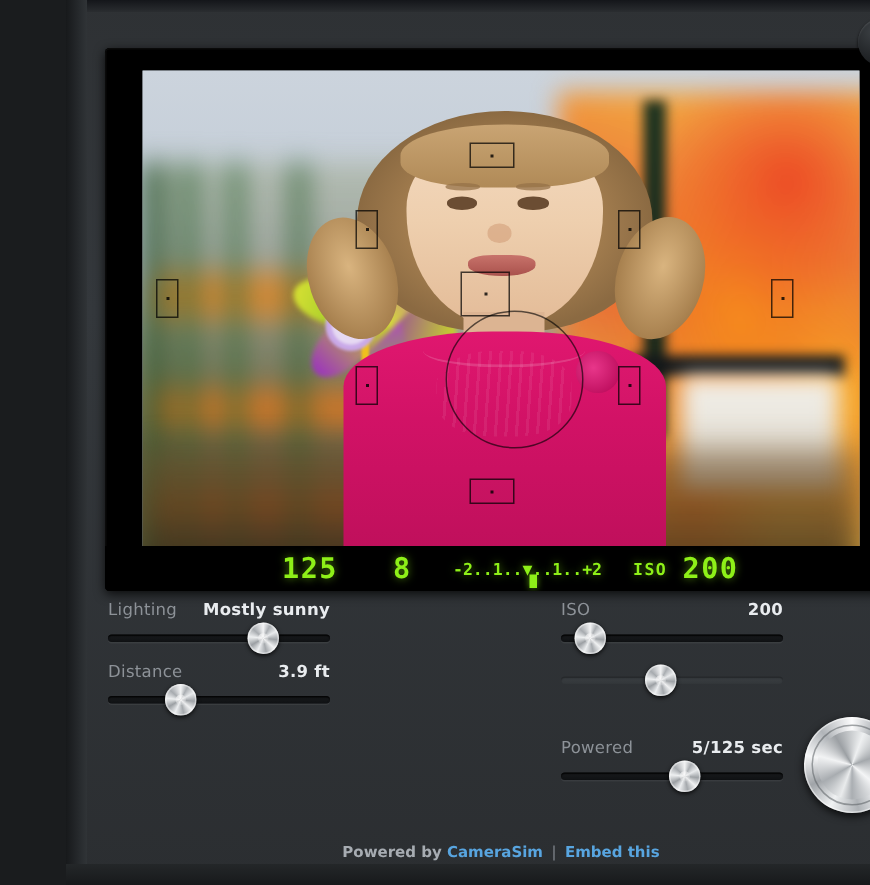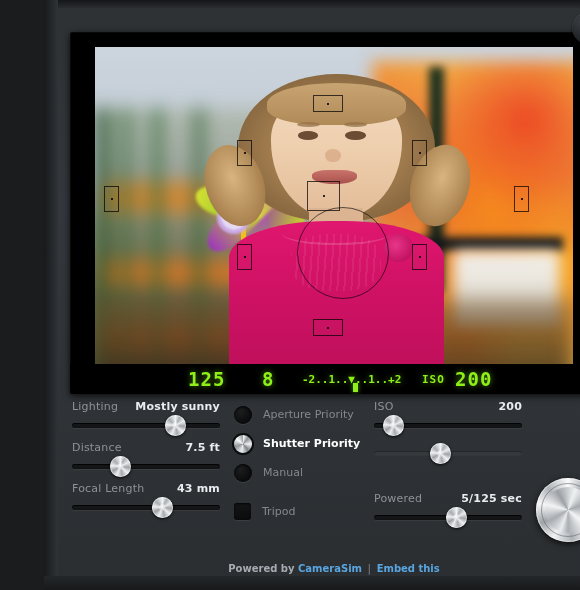--- a/index.html
+++ b/index.html
@@ -418,60 +418,29 @@
           <span class="ctl-value">Mostly sunny</span>
         </div>
         <div class="track">
           <span class="knob" style="left:70%"></span>
         </div>
       </div>
 
       <div class="ctl">
         <div class="ctl-head">
           <span class="ctl-label">Distance</span>
-          <span class="ctl-value">7.5 ft</span>
+          <span class="ctl-value">3.9 ft</span>
         </div>
         <div class="track">
           <span class="knob" style="left:33%"></span>
         </div>
       </div>
 
-      <div class="ctl">
-        <div class="ctl-head">
-          <span class="ctl-label">Focal Length</span>
-          <span class="ctl-value">43 mm</span>
-        </div>
-        <div class="track">
-          <span class="knob" style="left:61%"></span>
-        </div>
-      </div>
     </div>
 
-    <div class="col" id="col-mid">
-
-      <div class="radio-row">
-        <span class="radio"></span>
-        <span class="radio-label">Aperture Priority</span>
-      </div>
-
-      <div class="radio-row active">
-        <span class="radio sel"></span>
-        <span class="radio-label">Shutter Priority</span>
-      </div>
-
-      <div class="radio-row">
-        <span class="radio"></span>
-        <span class="radio-label">Manual</span>
-      </div>
-
-      <div class="check-row">
-        <span class="checkbox"></span>
-        <span class="radio-label">Tripod</span>
-      </div>
-    </div>
 
     <div class="col" id="col-right">
 
       <div class="ctl">
         <div class="ctl-head">
           <span class="ctl-label">ISO</span>
           <span class="ctl-value">200</span>
         </div>
         <div class="track">
           <span class="knob" style="left:13%"></span>

